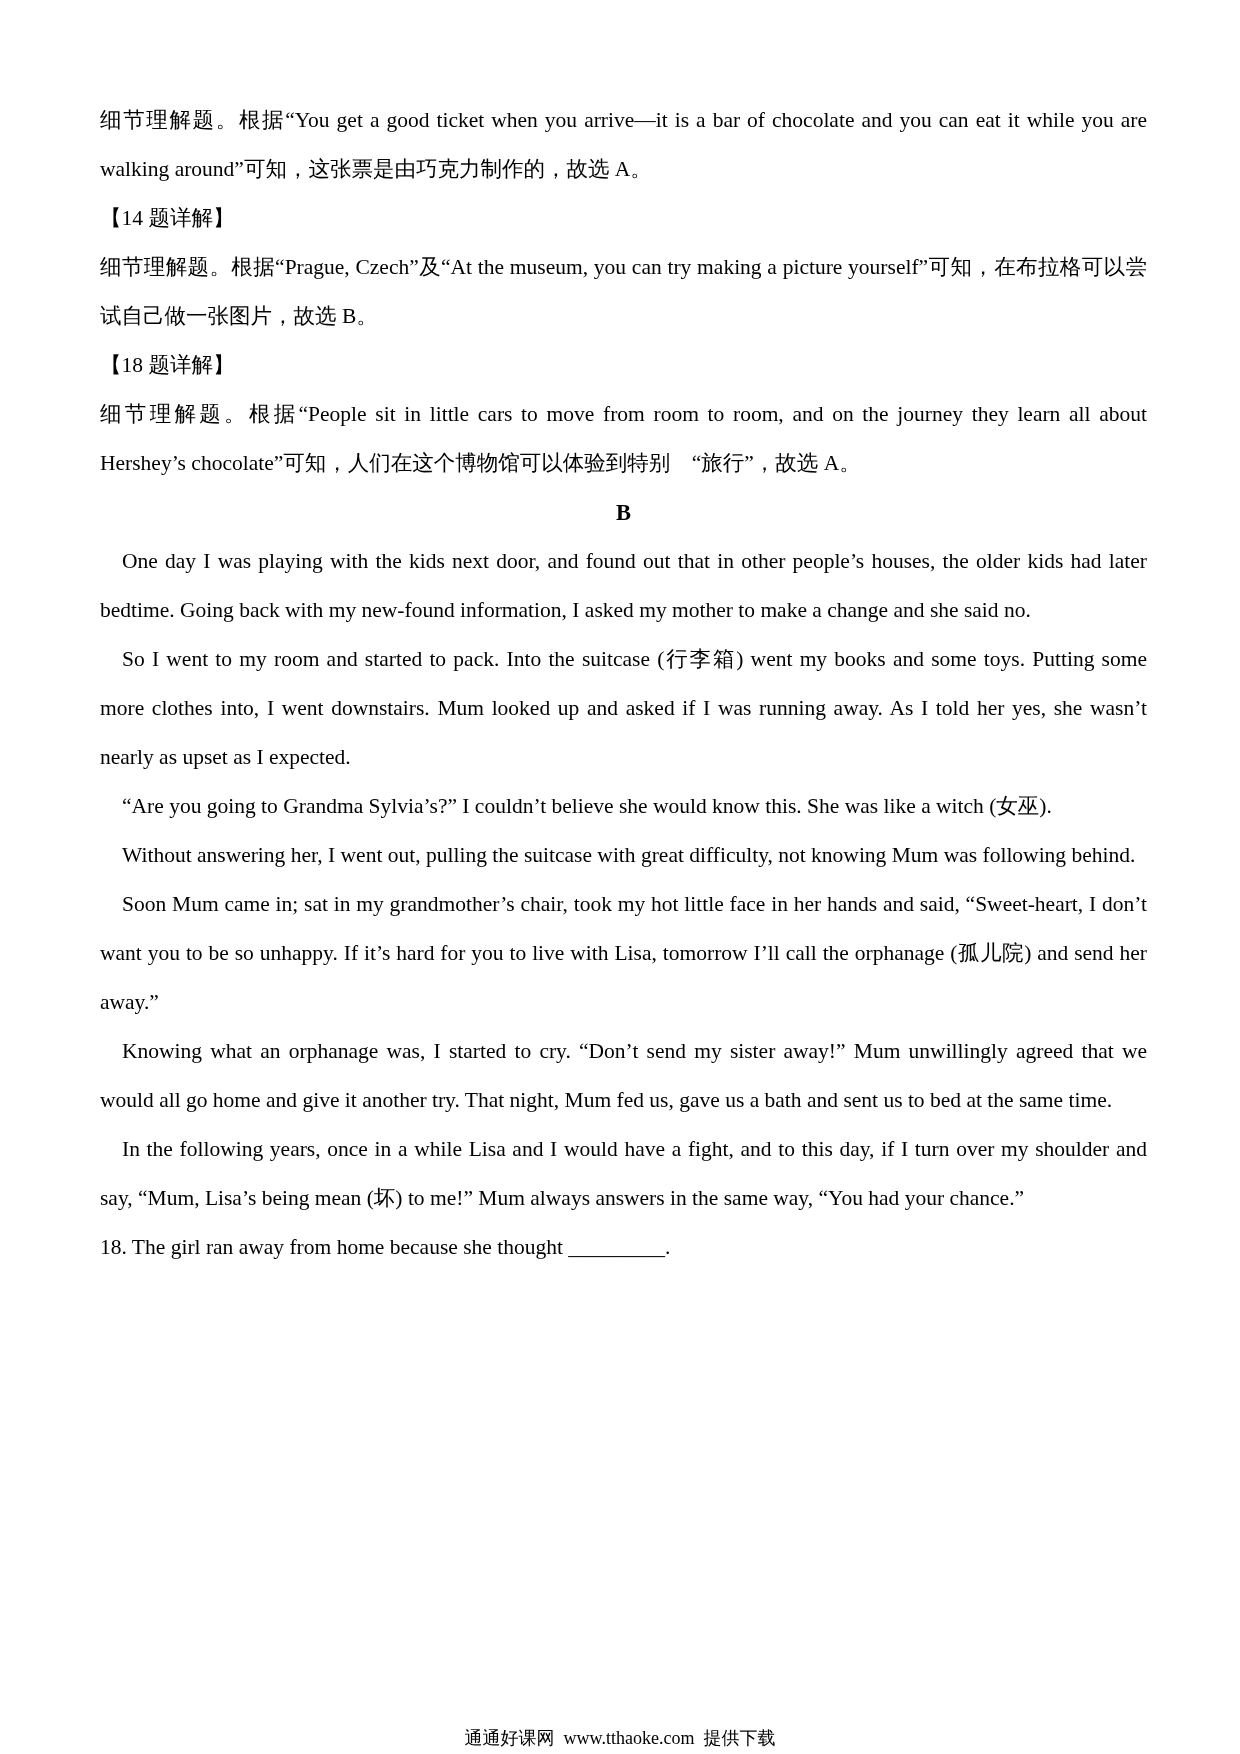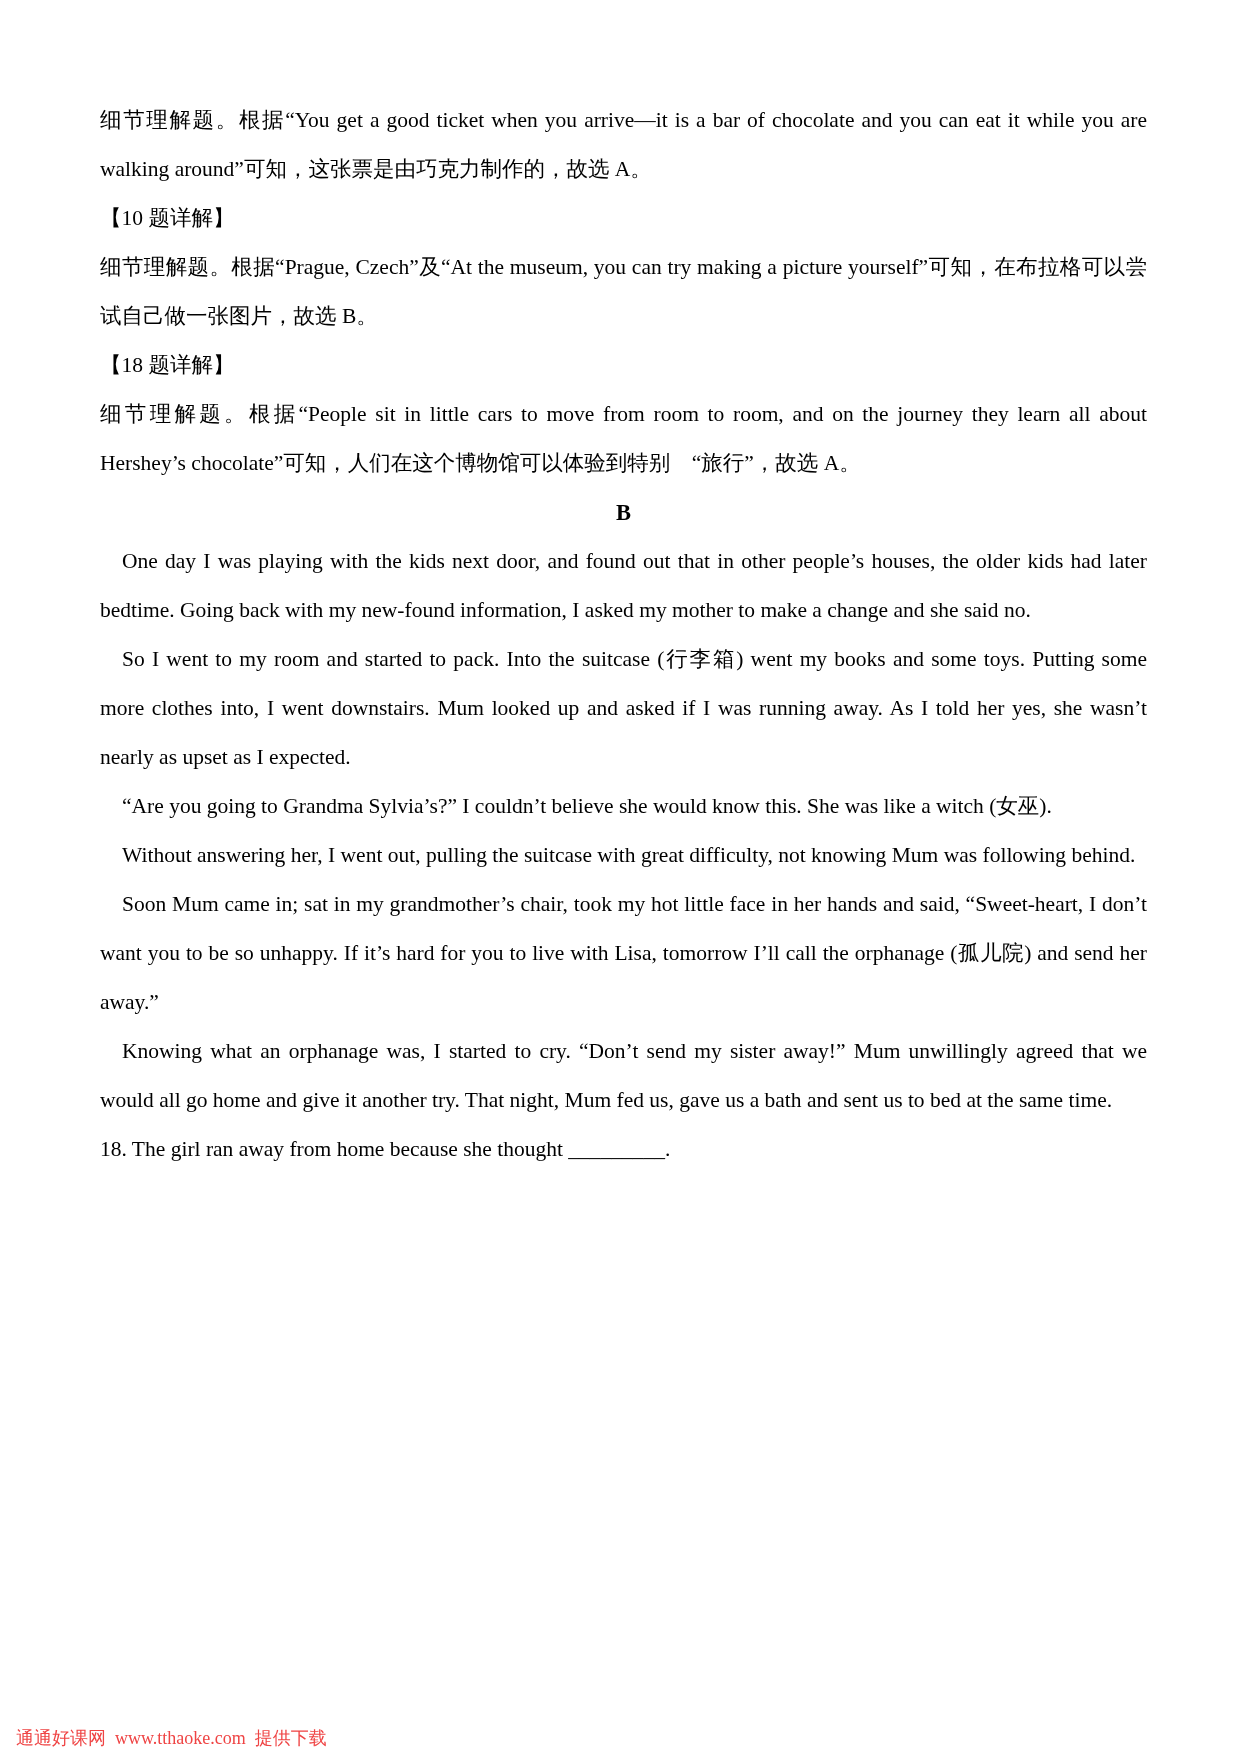--- a/index.html
+++ b/index.html
@@ -39,43 +39,44 @@
     text-indent: 0;
   }
   p.section-title {
     text-align: center;
     font-weight: bold;
     text-indent: 0;
     font-size: 22.5px;
   }
   .footer {
     position: absolute;
-    left: 16px;
+    left: 0;
     right: 0;
     top: 1726px;
-    text-align: left;
+    text-align: center;
     font-size: 18px;
     line-height: 24px;
     white-space: pre;
-    color: #ef4444;
+    color: #000000;
   }
 </style>
 </head>
 <body>
 
 <div class="page">
   <div class="content">
     <p class="cn">细节理解题。根据“You get a good ticket when you arrive—it is a bar of chocolate and you can eat it while you are walking around”可知，这张票是由巧克力制作的，故选 A。</p>
-    <p class="cn">【10 题详解】</p>
+    <p class="cn">【14 题详解】</p>
     <p class="cn">细节理解题。根据“Prague, Czech”及“At the museum, you can try making a picture yourself”可知，在布拉格可以尝试自己做一张图片，故选 B。</p>
     <p class="cn">【18 题详解】</p>
     <p class="cn">细节理解题。根据“People sit in little cars to move from room to room, and on the journey they learn all about Hershey’s chocolate”可知，人们在这个博物馆可以体验到特别　“旅行”，故选 A。</p>
     <p class="section-title">B</p>
     <p class="en">One day I was playing with the kids next door, and found out that in other people’s houses, the older kids had later bedtime. Going back with my new-found information, I asked my mother to make a change and she said no.</p>
     <p class="en">So I went to my room and started to pack. Into the suitcase (行李箱) went my books and some toys. Putting some more clothes into, I went downstairs. Mum looked up and asked if I was running away. As I told her yes, she wasn’t nearly as upset as I expected.</p>
     <p class="en">“Are you going to Grandma Sylvia’s?” I couldn’t believe she would know this. She was like a witch (女巫).</p>
     <p class="en">Without answering her, I went out, pulling the suitcase with great difficulty, not knowing Mum was following behind.</p>
     <p class="en">Soon Mum came in; sat in my grandmother’s chair, took my hot little face in her hands and said, “Sweet-heart, I don’t want you to be so unhappy. If it’s hard for you to live with Lisa, tomorrow I’ll call the orphanage (孤儿院) and send her away.”</p>
     <p class="en">Knowing what an orphanage was, I started to cry. “Don’t send my sister away!” Mum unwillingly agreed that we would all go home and give it another try. That night, Mum fed us, gave us a bath and sent us to bed at the same time.</p>
+    <p class="en">In the following years, once in a while Lisa and I would have a fight, and to this day, if I turn over my shoulder and say, “Mum, Lisa’s being mean (坏) to me!” Mum always answers in the same way, “You had your chance.”</p>
     <p class="question">18. The girl ran away from home because she thought _________.</p>
   </div>
   <div class="footer">通通好课网  www.tthaoke.com  提供下载</div>
 </div>
 
 </body></html>

